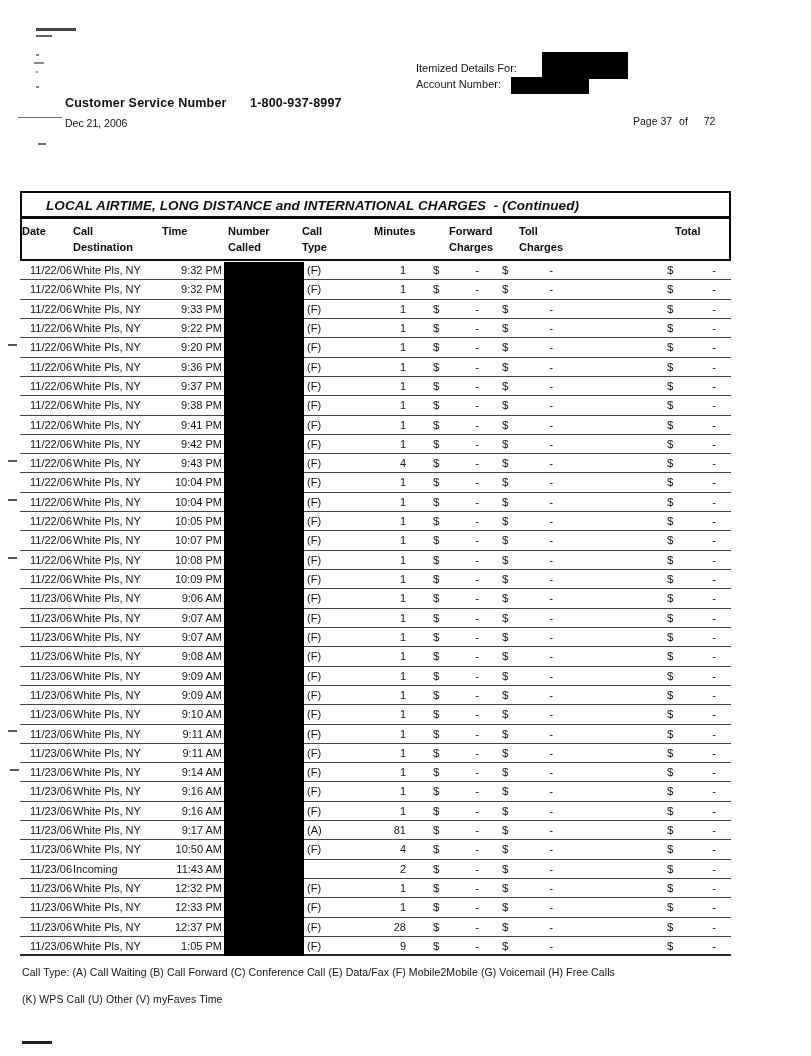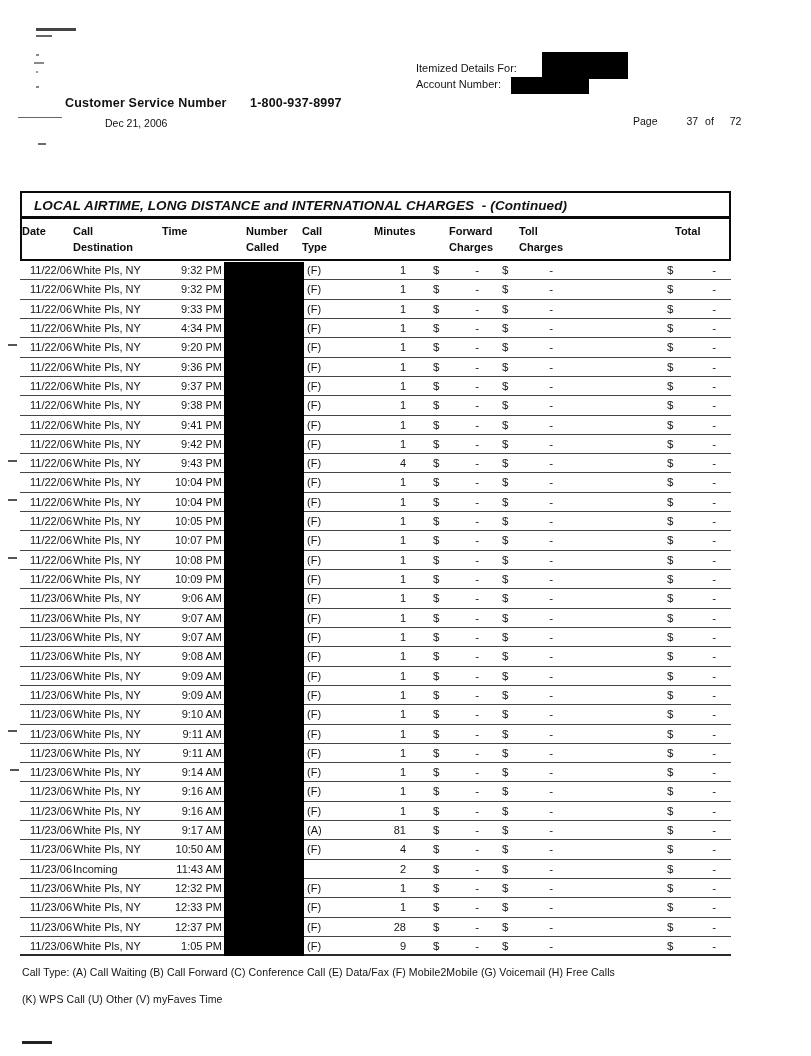--- a/index.html
+++ b/index.html
@@ -19,21 +19,21 @@
   .pageinfo { font-size: 10.5px; }
   .pageinfo span { display: inline-block; }
   .rule { background: #666; height: 1px; position: absolute; }
 
   
   .tbox {
     position: absolute; left: 20px; top: 191px; width: 711px; height: 70px;
     border: 2px solid #0a0a0a; background: #fff;
   }
   .ttitle {
-    height: 26px; line-height: 25px; padding-left: 12px;
+    height: 26px; line-height: 25px; padding-left: 24px;
     border-bottom: 3px solid #0a0a0a;
     font-weight: bold; font-style: italic; font-size: 13.5px;
     letter-spacing: .1px; white-space: pre;
   }
   .hcell {
     position: absolute; top: 224px; font-weight: bold; font-size: 11px;
     line-height: 15.5px; color: #0d0d0d;
   }
   .hcell span { display: block; }
 
@@ -78,44 +78,44 @@
 <div class="art" style="left:38px; top:143px; width:8px; height:2px; background:#6b6b6b;"></div>
 
 <div class="abs hdr-small" style="left:416px; top:62px;">Itemized Details For:</div>
 <div class="abs hdr-small" style="left:416px; top:78px;">Account Number:</div>
 <div class="redact" style="left:542px; top:52px; width:86px; height:27px;"></div>
 <div class="redact" style="left:511px; top:77px; width:78px; height:17px;"></div>
 
 <div class="abs csn" style="left:65px;  top:96px;">Customer Service Number</div>
 <div class="abs csn" style="left:250px; top:96px;">1-800-937-8997</div>
 <div class="rule" style="left:18px; top:117px; width:44px;"></div>
-<div class="abs datefld" style="left:65px; top:117px;margin-left:40px;">Dec 21, 2006</div>
+<div class="abs datefld" style="left:65px; top:117px;">Dec 21, 2006</div>
 
 <div class="abs pageinfo" style="left:633px; top:115px;">
   <span>Page</span>
-  <span style="margin-left:26px;">37</span>
+  <span style="">37</span>
   <span style="margin-left:4px;">of</span>
   <span style="margin-left:13px;">72</span>
 </div>
 
 <div class="tbox">
   <div class="ttitle">LOCAL AIRTIME, LONG DISTANCE and INTERNATIONAL CHARGES  - (Continued)</div>
 </div>
 
 <div class="hcell" style="left:22px;">
     <span>Date</span>
   </div>
 <div class="hcell" style="left:73px;">
     <span>Call</span>
     <span>Destination</span>
   </div>
 <div class="hcell" style="left:162px;">
     <span>Time</span>
   </div>
-<div class="hcell" style="left:228px;margin-left:18px;">
+<div class="hcell" style="left:228px;">
     <span>Number</span>
     <span>Called</span>
   </div>
 <div class="hcell" style="left:302px;">
     <span>Call</span>
     <span>Type</span>
   </div>
 <div class="hcell" style="left:374px;">
     <span>Minutes</span>
   </div>
@@ -185,21 +185,21 @@
         <i style="font-style:normal">-</i>
       </span>
     <span class="charge c-tot">
         <i style="font-style:normal">$</i>
         <i style="font-style:normal">-</i>
       </span>
   </div>
     <div class="trow">
     <span class="c-date">11/22/06</span>
     <span class="c-dest">White Pls, NY</span>
-    <span class="c-time">4:34 PM</span>
+    <span class="c-time">9:22 PM</span>
     <span class="c-type">(F)</span>
     <span class="c-min">1</span>
     <span class="charge c-air">
         <i style="font-style:normal">$</i>
         <i style="font-style:normal">-</i>
       </span>
     <span class="charge c-toll">
         <i style="font-style:normal">$</i>
         <i style="font-style:normal">-</i>
       </span>

